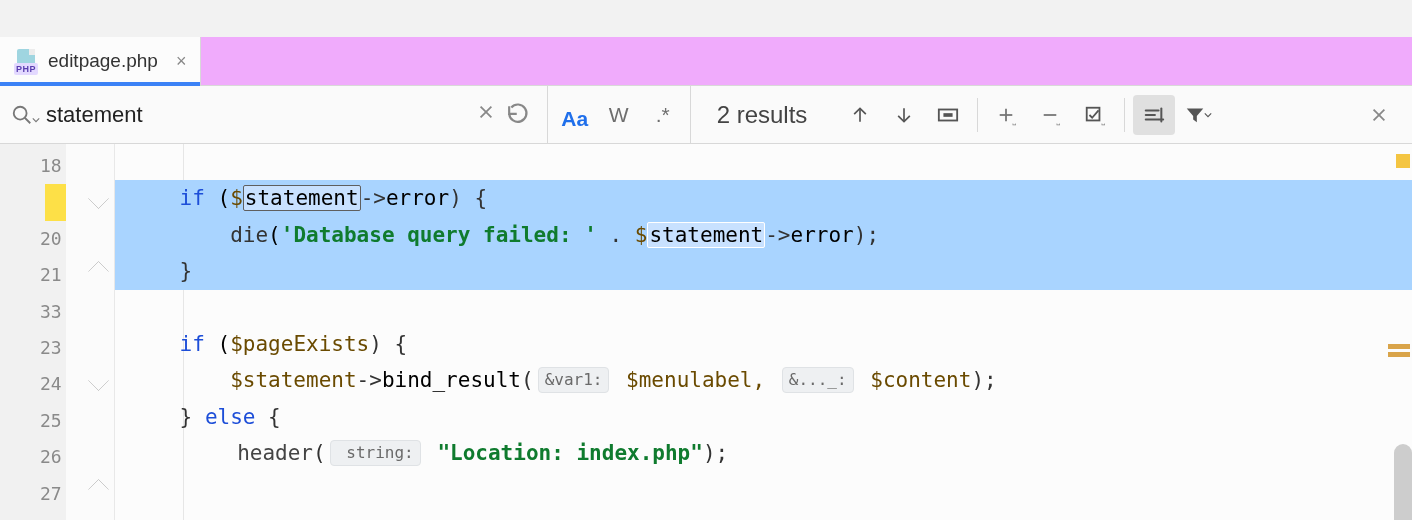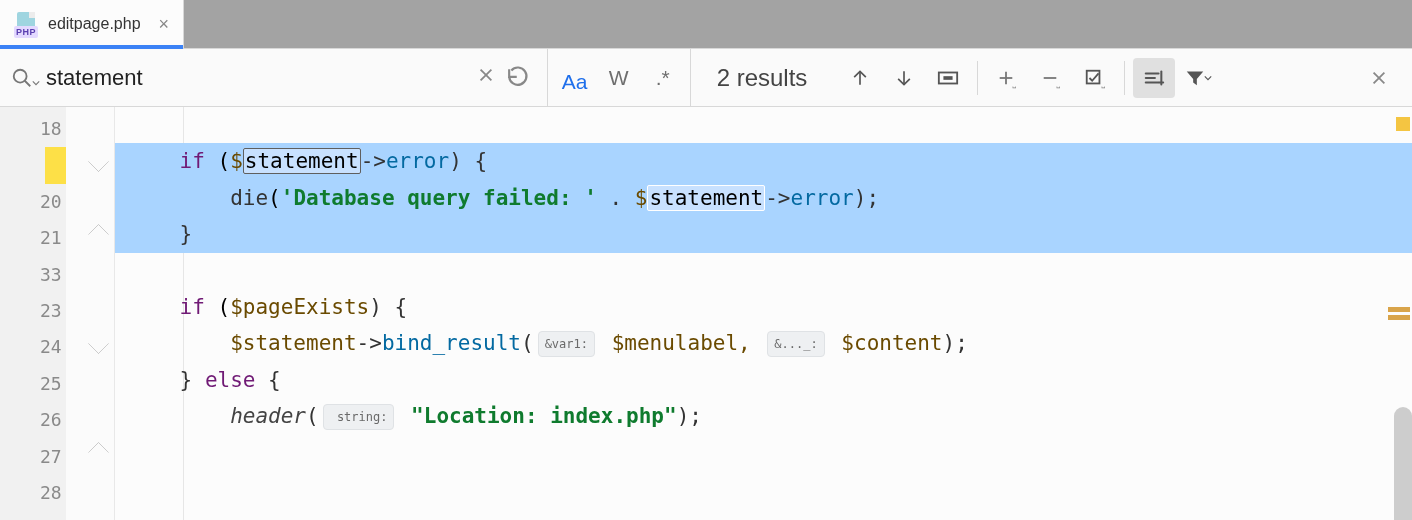--- a/index.html
+++ b/index.html
@@ -5,23 +5,24 @@
   html, body {
     margin: 0; padding: 0;
     font-family: "Segoe UI", Arial, sans-serif;
     background: #f2f2f2;
     width: 1412px; height: 520px;
     overflow: hidden;
   }
   
   .tabbar {
     height: 48px;
-    background: #a3a3a3;
+    background: #f0abfc;
     display: flex;
     border-bottom: 1px solid #d8d8d8;
+    margin-top: 37px;
   }
   .tab {
     display: flex; align-items: center;
     background: #fcfcfc;
     border-right: 1px solid #d8d8d8;
     padding: 0 14px;
     position: relative;
   }
   .tab.active::after {
     content:""; position:absolute; left:0; right:0; bottom:-1px; height:4px;
@@ -29,21 +30,21 @@
   }
   .php-icon {
     display:flex; flex-direction:column; align-items:center; margin-right:10px;
     height:28px; justify-content:flex-end;
   }
   .php-icon .doc { width:18px; height:14px; background:#9fd5e0; border-radius:2px 2px 0 0; position:relative; }
   .php-icon .doc::after { content:""; position:absolute; right:0; top:0; width:6px; height:6px; background:#ececec; }
   .php-icon .badge {
     font-size:9px; font-weight:bold; color:#5a3fb0; background:#e3d9ff; padding:1px 2px; border-radius:2px; letter-spacing:0.5px;
   }
-  .tab-name { font-size:16px; color:#333; }
+  .tab-name { font-size:19px; color:#333; }
   .tab-close { margin-left:18px; color:#888; font-size:18px; }
 
   
   .searchbar {
     height:57px; background:#fafafa; border-bottom:1px solid #d8d8d8;
     display:flex; align-items:center;
     font-size:19px;
   }
   .search-left {
     flex: 1 1 auto; display:flex; align-items:center; min-width:0;
@@ -54,21 +55,21 @@
     border:none; outline:none; background:transparent; font-size:22px;
     font-family:inherit; color:#222; flex:1; min-width:0;
   }
   .clearq, .history-icon { width:34px; text-align:center; color:#888; font-size:20px;}
   .history-icon svg { display:block; margin:auto;}
   .opt-group { display:flex; align-items:center; height:100%; padding:0 6px; gap:2px; border-right:1px solid #d8d8d8;}
   .opt, .toolbtn {
     width:42px; height:40px; display:flex; align-items:center; justify-content:center;
     color:#6e6e6e; border-radius:4px; font-size:21px;
   }
-  .opt.active { color:#1f6feb; font-weight:400;margin-top:8px;}
+  .opt.active { color:#1f6feb; font-weight:700;margin-top:8px;}
   .results-count { padding:0 26px; color:#444; font-size:24px;}
   .tool-group { display:flex; align-items:center; padding:0 6px; gap:2px;}
   .sep { width:1px; height:34px; background:#d8d8d8; margin:0 6px;}
   .toolbtn.selected { background:#e0e0e0;}
   .toolbtn svg { display:block;}
   .toolbtn .sub { font-size:9px; position:relative; top:6px; left:-2px; color:#888;}
 
   
   .editor-wrap { display:flex; height:calc(520px - 48px - 57px); position:relative;}
   .gutter {
@@ -90,30 +91,30 @@
   .code {
     flex:1; position:relative;
     font-family: Menlo, Consolas, monospace; font-size:21px;
     background:#fcfcfc;
   }
   .codeline {
     height:36.4px; line-height:36.4px; white-space:pre; padding-left:14px;
     position:relative;
   }
   .sel { background:#a9d4ff; }
-  .tok-kw { color:#701a75;margin-top:45px;}
+  .tok-kw { color:#1d4ed8;margin-top:45px;}
   .tok-var { color:#6a4a00;}
-  .tok-prop { color:#0369a1;margin-top:40px;}
+  .tok-prop { color:#000000;margin-top:40px;}
   .tok-str { color:#0f7b2e;font-weight:bold;}
   .tok-num { color:#0a3fb5;}
   .tok-punc { color:#333;}
-  .tok-func-it { color:#444; font-style:italic;}
+  .tok-func-it { color:#444; margin-left:7px;}
   .hint {
     background:#eef0f2; border:1px solid #dfe2e5; border-radius:4px;
-    padding:0 6px; margin:0 4px; color:#6a6a6a; font-size:12px;
+    padding:0 6px; margin:0 4px; color:#6a6a6a; font-size:16px;
     display:inline-block; line-height:24px; position:relative; top:-2px;
   }
   .match-box {
     border:1.5px solid #5f5f5f; border-radius:2px; padding:0 1px;
     background:#c8e1ff;
   }
   .match-box.secondary { border-color:#ffffff; }
   .indent-guide {
     position:absolute; top:0; bottom:0; width:1px; background:#e6e6e6;
   }

